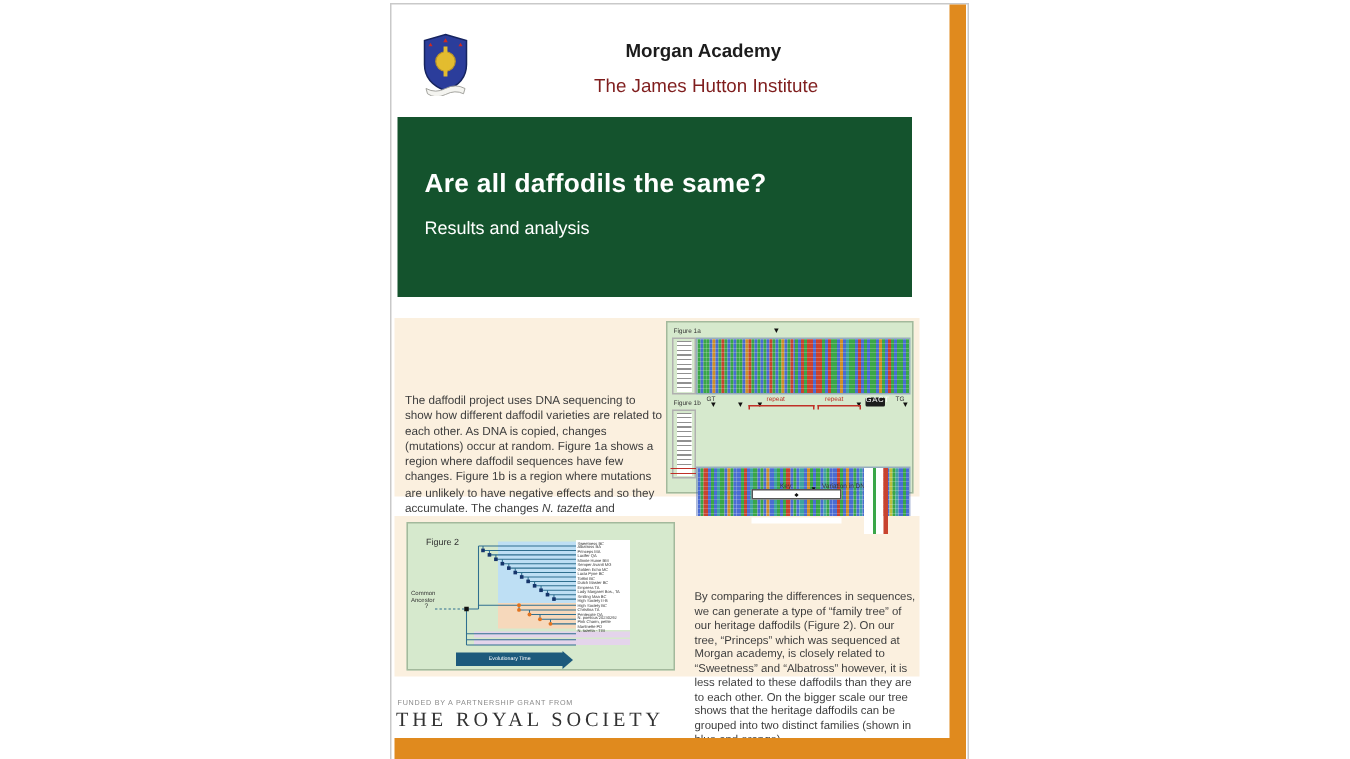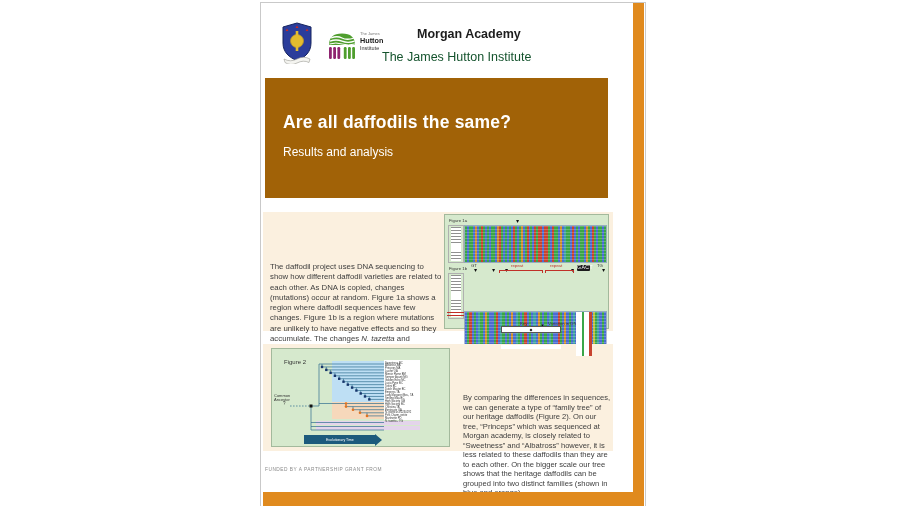--- a/index.html
+++ b/index.html
@@ -9,21 +9,21 @@
 
   
   #poster { position:absolute; left:260px; top:2px; width:386px; height:504px;
             background:#ffffff; border-left:1px solid #c9c9c9; border-right:1px solid #c9c9c9;
             border-top:1px solid #c9c9c9; }
   .abs { position:absolute; }
   .s50 { transform:scale(.5); transform-origin:0 0; }
 
   
   #school-name { left:135px; top:24px; font-size:12.5px; font-weight:bold; color:#1c1c1c;padding-left:21px; }
-  #institute-name { left:121px; top:47px; font-size:12.5px; color:#14532d; }
+  #institute-name { left:135px; top:47px; font-size:12.5px; color:#7f1d1d; }
   #crest { left:20px; top:19px; }
   #hutton-logo { left:66px; top:29px; display:flex; gap:3px; }
   .hutton-text { width:80px; line-height:1; }
   .hutton-t1 { font-size:8px; color:#7a7a7a; margin-bottom:2px; }
   .hutton-t2 { font-size:14.5px; font-weight:bold; color:#222; margin-bottom:1px; }
   .hutton-t3 { font-size:11px; color:#333; }
 
   
   #right-strip { left:372px; top:0; width:11px; height:504px; }
   #bottom-bar  { left:2px; top:489px; width:381px; height:15px; }
@@ -89,44 +89,25 @@
     <svg id="crest" class="abs" width="32" height="42" viewBox="0 0 32 42">
       <path d="M16 1 L30 5 V21 C30 30 24 35.5 16 38.5 C8 35.5 2 30 2 21 V5 Z" fill="#2b3d9b" stroke="#16245f" stroke-width="1"></path>
       <circle cx="16" cy="19" r="6.5" fill="#e3bc2f" stroke="#b8922a" stroke-width=".8"></circle>
       <rect x="14.7" y="9" width="2.6" height="20" fill="#e3bc2f"></rect>
       <path d="M6 6.5 l1.4 2.4 h-2.8 Z" fill="#cc2a22"></path>
       <path d="M26 6.5 l1.4 2.4 h-2.8 Z" fill="#cc2a22"></path>
       <path d="M16 3.5 l1.5 2.6 h-3 Z" fill="#cc2a22"></path>
       <path d="M3 37 q6.5 3.5 13 0 q6.5 -3.5 13 0 l-1 3.5 q-5.5 -2.8 -12 .5 q-6.5 3.3 -12 -.5 Z" fill="#f4f4f0" stroke="#9a9a94" stroke-width=".6"></path>
     </svg>
 
-    <div id="hutton-logo" class="abs">
-      <svg width="30" height="28" viewBox="0 0 30 28">
-        <path d="M2 13 Q2 1.5 15 1.5 Q28 1.5 28 13 Z" fill="#4f9e2e"></path>
-        <path d="M4 6 Q10 3.5 15 6 T27 6" stroke="#ffffff" stroke-width="1.3" fill="none"></path>
-        <path d="M3 9.2 Q9 6.8 15 9.2 T27.5 9.2" stroke="#ffffff" stroke-width="1.3" fill="none"></path>
-        <path d="M2.5 12 Q9 10 15 12 T28 12" stroke="#ffffff" stroke-width="1" fill="none"></path>
-        <rect x="2" y="15" width="2.8" height="12" rx="1.2" fill="#8e2470"></rect>
-        <rect x="6.2" y="15" width="2.8" height="12" rx="1.2" fill="#8e2470"></rect>
-        <rect x="10.4" y="15" width="2.8" height="12" rx="1.2" fill="#8e2470"></rect>
-        <rect x="16.8" y="15" width="2.8" height="12" rx="1.2" fill="#4f9e2e"></rect>
-        <rect x="21" y="15" width="2.8" height="12" rx="1.2" fill="#4f9e2e"></rect>
-        <rect x="25.2" y="15" width="2.8" height="12" rx="1.2" fill="#4f9e2e"></rect>
-      </svg>
-      <div class="hutton-text s50">
-        <div class="hutton-t1">The James</div>
-        <div class="hutton-t2">Hutton</div>
-        <div class="hutton-t3">Institute</div>
-      </div>
-    </div>
 
     <div id="school-name" class="abs">Morgan Academy</div>
     <div id="institute-name" class="abs">The James Hutton Institute</div>
 
-    <div id="banner" class="abs orange" style="background: #a16207;">
+    <div id="banner" class="abs orange" style="background: #14532d;">
       <div id="banner-title" class="abs">Are all daffodils the same?</div>
       <div id="banner-subtitle" class="abs">Results and analysis</div>
     </div>
 
     <div id="section1" class="abs cream">
       <p id="para1" class="abs para"><span>The daffodil project uses DNA sequencing to show how different daffodil varieties are related to each other. As DNA is copied, changes (mutations) occur at random. Figure 1a shows a region where daffodil sequences have few changes. Figure 1b is a region where mutations are unlikely to have negative effects and so they accumulate. The changes </span><i>N. tazetta</i><span> and “Martinette” are related to each other but distinct from the other daffodils.</span></p>
 
       <div id="panel1" class="abs panel">
         <div class="abs figlabel s50" style="left:4px; top:3px;">Figure 1a</div>
         <div class="abs arrow-mark" style="left:70px; top:3.5px;">▼</div>
@@ -410,17 +391,18 @@
         <div id="time-arrow" class="abs">
           <span>Evolutionary Time</span>
           <i class="head"></i>
         </div>
       </div>
 
       <p id="para2" class="abs para">By comparing the differences in sequences, we can generate a type of “family tree” of our heritage daffodils (Figure 2). On our tree, “Princeps” which was sequenced at Morgan academy, is closely related to “Sweetness” and “Albatross” however, it is less related to these daffodils than they are to each other. On the bigger scale our tree shows that the heritage daffodils can be grouped into two distinct families (shown in blue and orange).</p>
     </div>
 
     <div id="funded" class="abs s50">FUNDED BY A PARTNERSHIP GRANT FROM</div>
+    <div id="royal" class="abs">THE ROYAL SOCIETY</div>
 
     <div id="right-strip" class="abs orange" style="background: rgb(224, 138, 30);"></div>
     <div id="bottom-bar" class="abs orange" style="background: rgb(224, 138, 30);"></div>
   </div>
 </div>
 
 </body></html>

